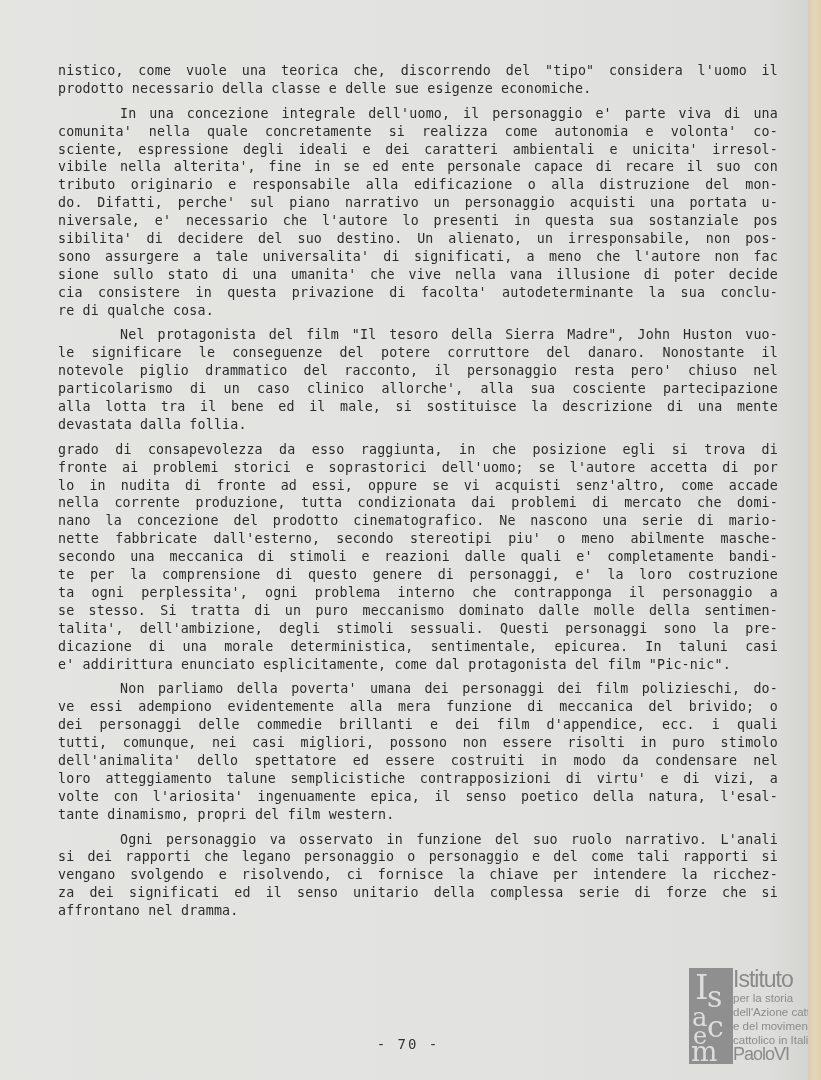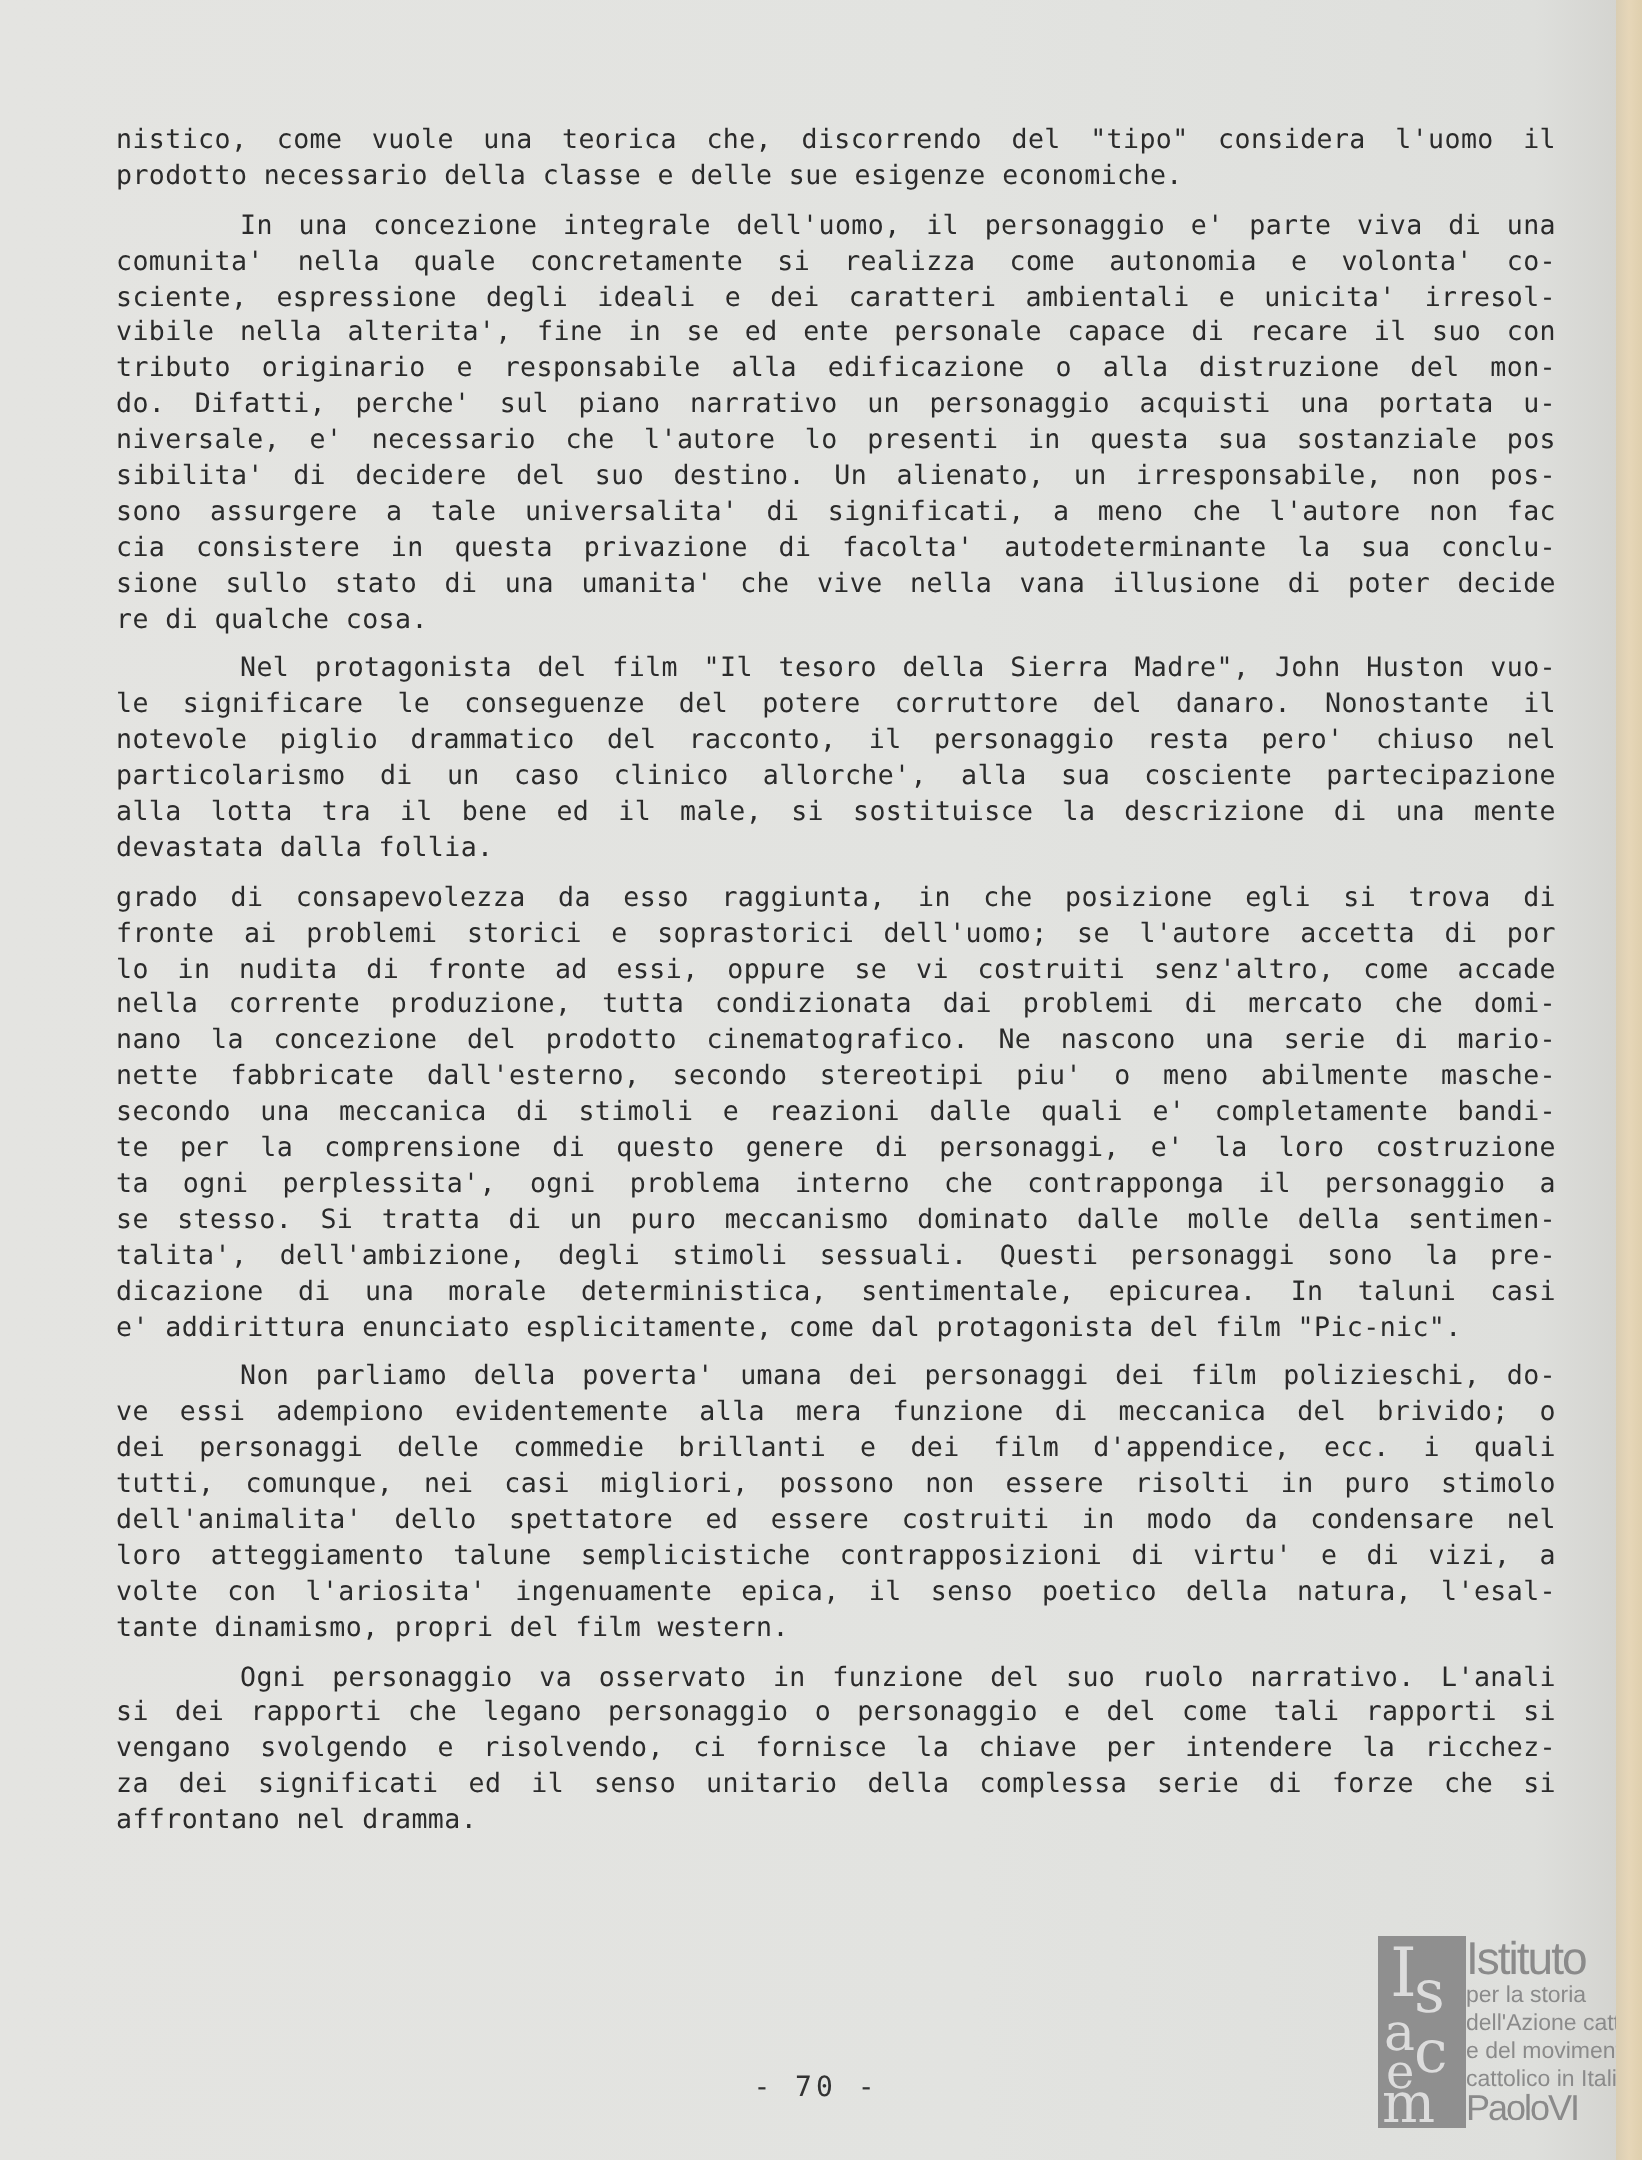--- a/index.html
+++ b/index.html
@@ -64,36 +64,36 @@
       <div class="para">
         <span class="line indent">In una concezione integrale dell'uomo, il personaggio e' parte viva di una</span>
         <span class="line">comunita' nella quale concretamente si realizza come autonomia e volonta' co-</span>
         <span class="line">sciente, espressione degli ideali e dei caratteri ambientali e unicita' irresol-</span>
         <span class="line">vibile nella alterita', fine in se ed ente personale capace di recare il suo con</span>
         <span class="line">tributo originario e responsabile alla edificazione o alla distruzione del mon-</span>
         <span class="line">do. Difatti, perche' sul piano narrativo un personaggio acquisti una portata u-</span>
         <span class="line">niversale, e' necessario che l'autore lo presenti in questa sua sostanziale pos</span>
         <span class="line">sibilita' di decidere del suo destino. Un alienato, un irresponsabile, non pos-</span>
         <span class="line">sono assurgere a tale universalita' di significati, a meno che l'autore non fac</span>
+        <span class="line">sione sullo stato di una umanita' che vive nella vana illusione di poter decide</span>
         <span class="line">cia consistere in questa privazione di facolta' autodeterminante la sua conclu-</span>
-        <span class="line">sione sullo stato di una umanita' che vive nella vana illusione di poter decide</span>
         <span class="line last">re di qualche cosa.</span>
       </div>
       <div class="para">
         <span class="line indent">Nel protagonista del film "Il tesoro della Sierra Madre", John Huston vuo-</span>
         <span class="line">le significare le conseguenze del potere corruttore del danaro. Nonostante il</span>
         <span class="line">notevole piglio drammatico del racconto, il personaggio resta pero' chiuso nel</span>
         <span class="line">particolarismo di un caso clinico allorche', alla sua cosciente partecipazione</span>
         <span class="line">alla lotta tra il bene ed il male, si sostituisce la descrizione di una mente</span>
         <span class="line last">devastata dalla follia.</span>
       </div>
       <div class="para">
         <span class="line">grado di consapevolezza da esso raggiunta, in che posizione egli si trova di</span>
         <span class="line">fronte ai problemi storici e soprastorici dell'uomo; se l'autore accetta di por</span>
-        <span class="line">lo in nudita di fronte ad essi, oppure se vi costruiti senz'altro, come accade</span>
+        <span class="line">lo in nudita di fronte ad essi, oppure se vi acquisti senz'altro, come accade</span>
         <span class="line">nella corrente produzione, tutta condizionata dai problemi di mercato che domi-</span>
         <span class="line">nano la concezione del prodotto cinematografico. Ne nascono una serie di mario-</span>
         <span class="line">nette fabbricate dall'esterno, secondo stereotipi piu' o meno abilmente masche-</span>
         <span class="line">secondo una meccanica di stimoli e reazioni dalle quali e' completamente bandi-</span>
         <span class="line">te per la comprensione di questo genere di personaggi, e' la loro costruzione</span>
         <span class="line">ta ogni perplessita', ogni problema interno che contrapponga il personaggio a</span>
         <span class="line">se stesso. Si tratta di un puro meccanismo dominato dalle molle della sentimen-</span>
         <span class="line">talita', dell'ambizione, degli stimoli sessuali. Questi personaggi sono la pre-</span>
         <span class="line">dicazione di una morale deterministica, sentimentale, epicurea. In taluni casi</span>
         <span class="line last">e' addirittura enunciato esplicitamente, come dal protagonista del film "Pic-nic".</span>

